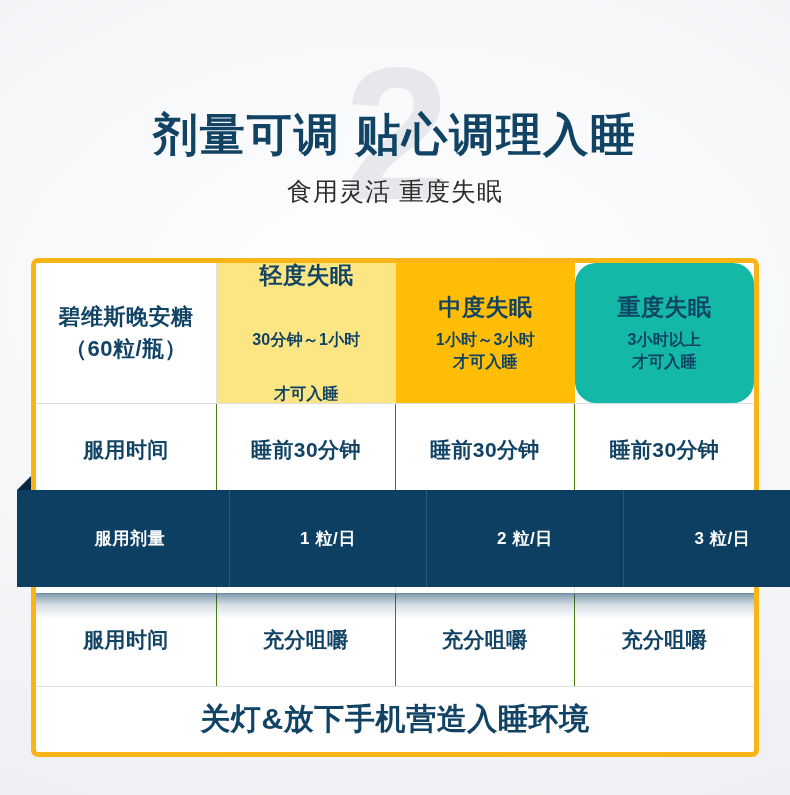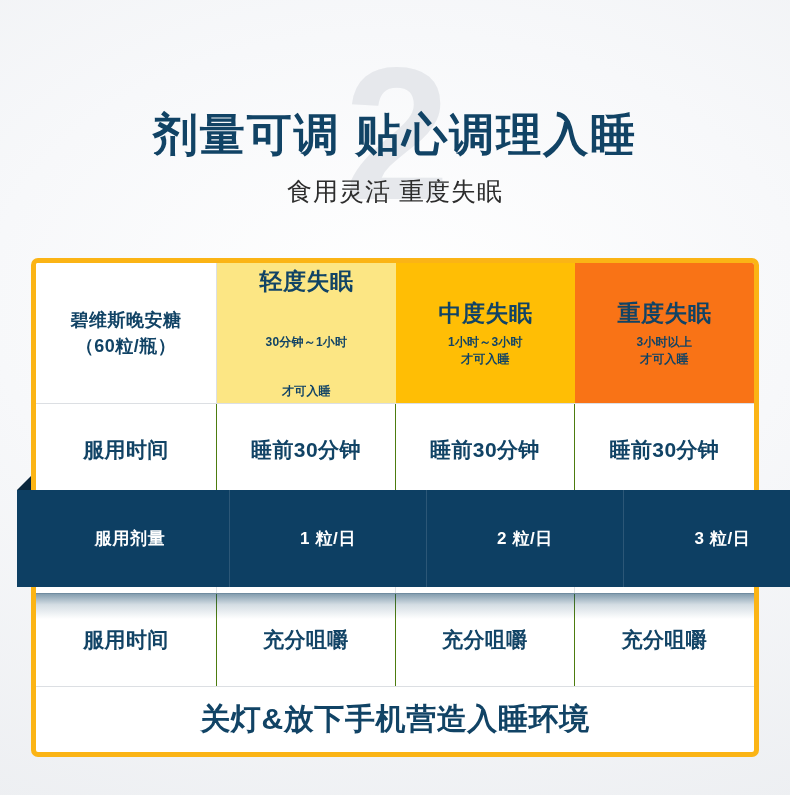--- a/index.html
+++ b/index.html
@@ -90,36 +90,36 @@
   
   .c1 { width: 25.2%; }
   .c2, .c3, .c4 { width: 24.93%; }
 
   
   .row-head { height: 140px; }
   .row-head .cell { height: 100%; justify-content: center; }
   .head-name { background: #ffffff; border-right: 1px solid #dcdfe3; }
   .head-mild { background: #FCE684; gap: 32px; }
   .head-mod  { background: #FFBE05; }
-  .head-sev  { background: #f97316; }
+  .head-sev  { background: #14b8a6; border-radius: 21px; }
   .head-title {
     font-size: 23px;
     font-weight: 700;
     letter-spacing: 0.5px;
     line-height: 1.25;
   }
   .head-sub {
-    font-size: 12px;
+    font-size: 16px;
     font-weight: 700;
     line-height: 1.38;
     margin-top: 7px;
     letter-spacing: 0.2px;
   }
   .head-name .label-main {
-    font-size: 18px;
+    font-size: 22px;
     font-weight: 700;
     line-height: 1.45;
     letter-spacing: 0.5px;
   }
 
   
   .row-body {
     height: 93px;
     border-top: 1px solid #dcdfe3;
   }

